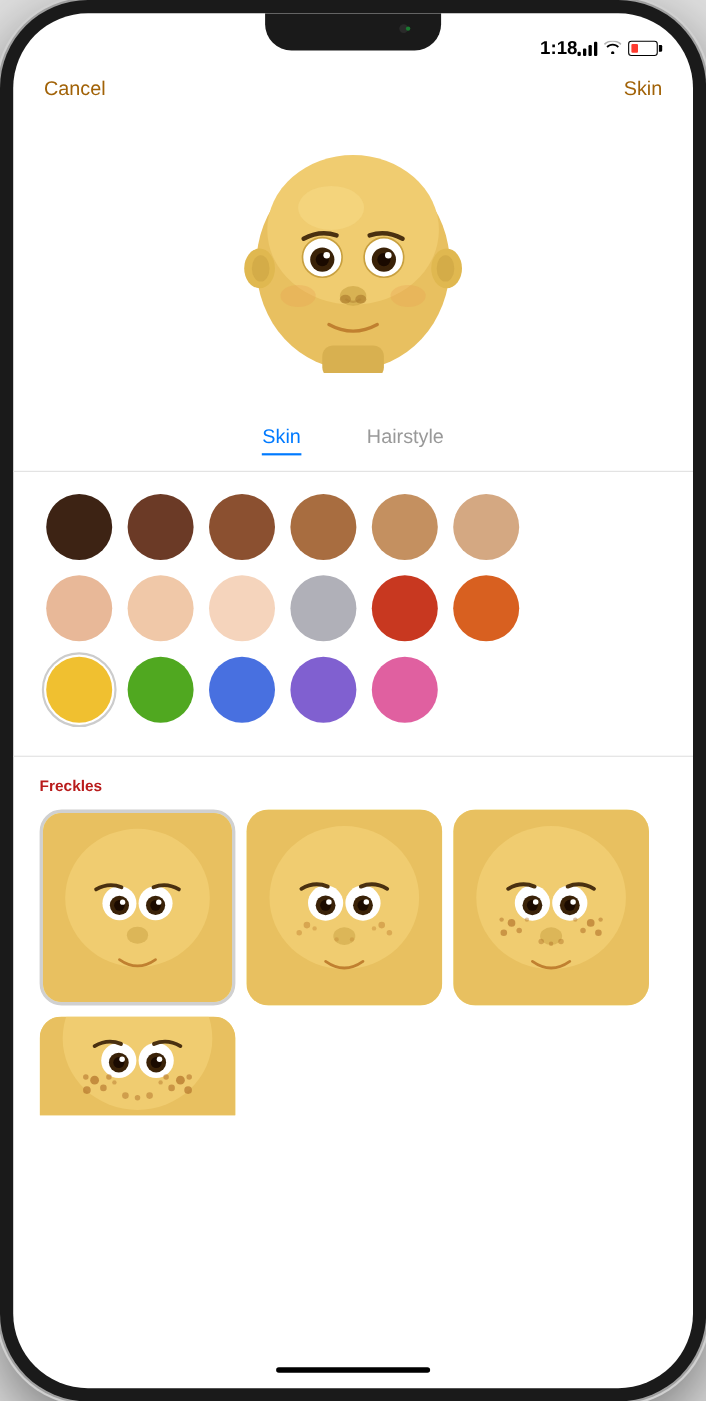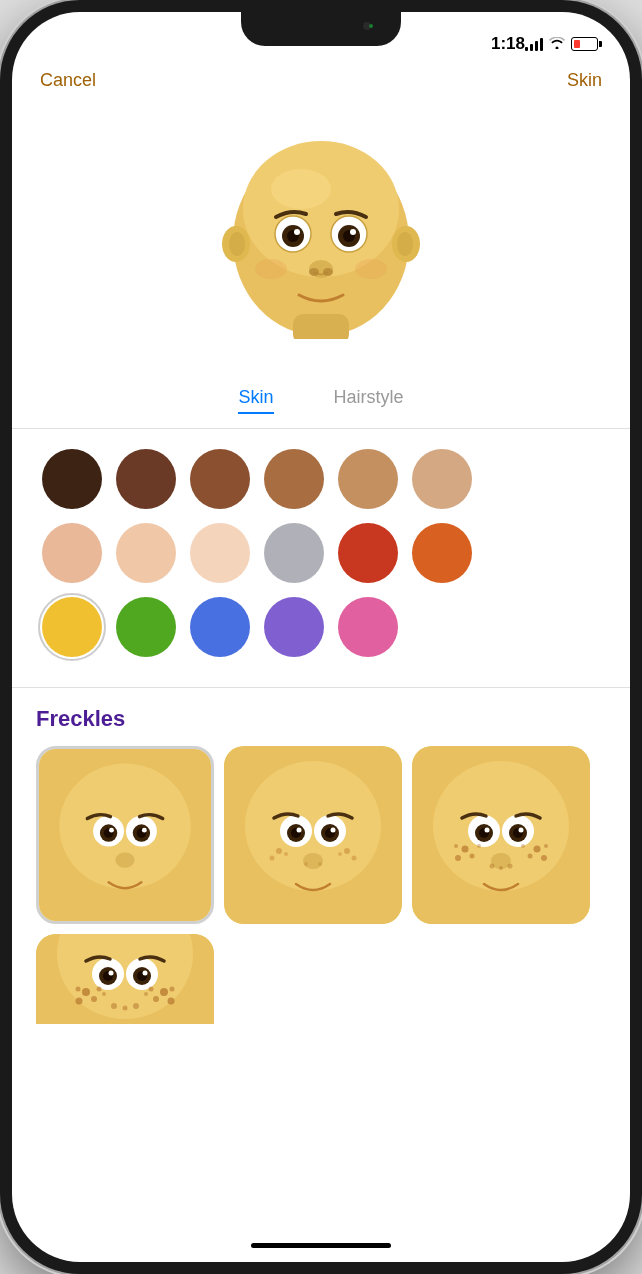--- a/index.html
+++ b/index.html
@@ -253,23 +253,23 @@
       border: 2px solid #ccc;
       border-radius: 50%;
     }
 
     
     .freckles-section {
       padding: 18px 24px 0 24px;
     }
 
     .freckles-title {
-      font-size: 22px;
+      font-size: 14px;
       font-weight: 700;
-      color: #4c1d95;
+      color: #b91c1c;
       margin-bottom: 14px;
     }
 
     .freckles-grid {
       display: flex;
       gap: 10px;
       flex-wrap: wrap;
     }
 
     .freckles-item {

